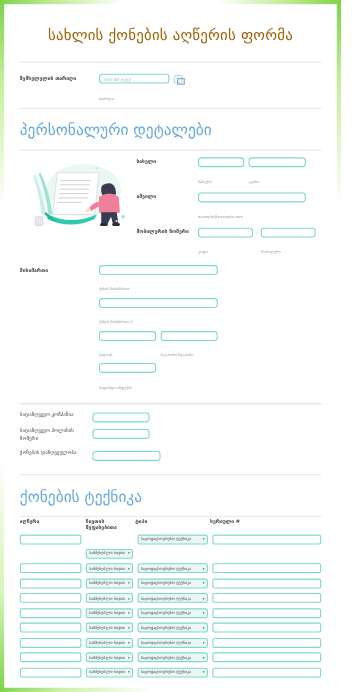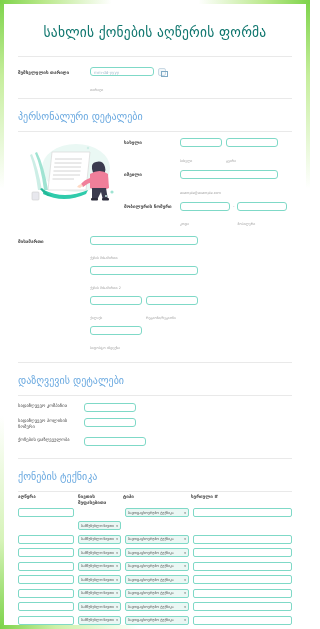--- a/index.html
+++ b/index.html
@@ -30,21 +30,21 @@
     width: 302px; height: 621px;
     background: #fff;
     overflow: hidden;
   }
 
   .inner { padding: 0 14px; }
 
   
   .form-title {
     text-align: center;
-    color: #0f766e;
+    color: #a16207;
     font-size: 13.5px;
     font-weight: 400;
     letter-spacing: .2px;
     padding: 20px 6px 16px;
     line-height: 1.2;
   }
 
   
   .hr {
     height: 1px;
@@ -107,21 +107,21 @@
     content: "";
     position: absolute; left: 1.5px; top: 2px;
     width: 5px; height: 4px;
     border: .6px solid #7fa9c4;
     border-top-width: 1.4px;
   }
 
   
   .sec-h {
     color: #6aa9e0;
-    font-size: 10px;
+    font-size: 14px;
     padding: 12px 0 8px;
     line-height: 1.2;
   }
 
   
   .illu-row { display: flex; align-items: flex-start; padding-top: 6px; }
   .illu {
     width: 104px; height: 66px;
     flex: 0 0 104px;
     position: relative;
@@ -347,23 +347,20 @@
         <div class="addr-line">
           <div class="inp" style="width:52px"></div>
           <div class="sub">საფოსტო ინდექსი</div>
         </div>
       </div>
     </div>
   </div>
 
   <div class="hr"></div>
 
-  <div class="inner">
-    <div class="sec-h">დაზღვევის დეტალები</div>
-  </div>
   <div class="hr"></div>
 
   <div class="inner" style="padding-top:7px">
     <div class="ins-row">
       <div class="ins-label">სადაზღვევო კომპანია</div>
       <div class="inp" style="width:52px"></div>
     </div>
     <div class="ins-row">
       <div class="ins-label">სადაზღვევო პოლისის ნომერი</div>
       <div class="inp" style="width:52px"></div>

